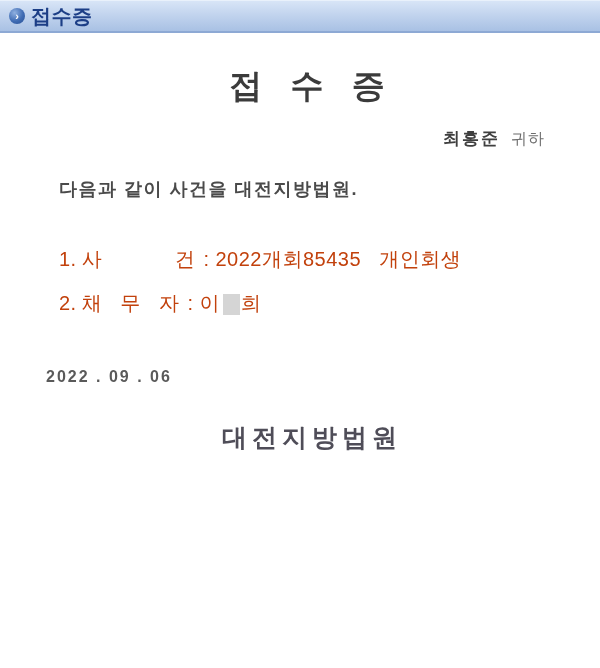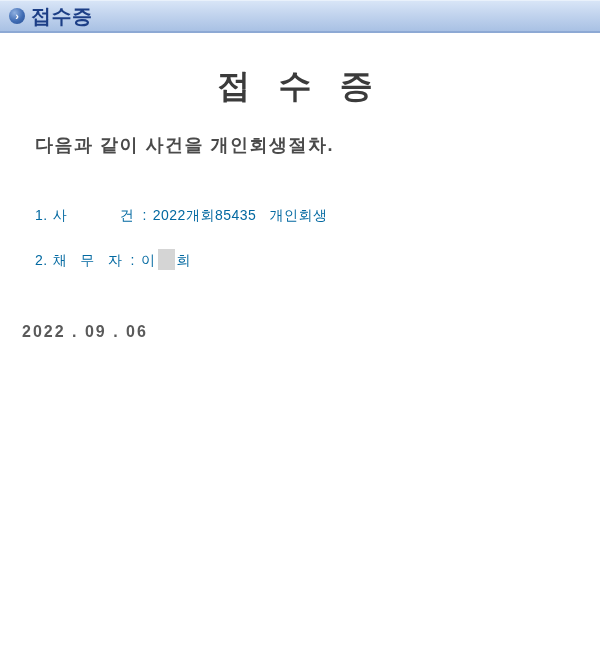--- a/index.html
+++ b/index.html
@@ -36,20 +36,21 @@
   }
   .topbar-title {
     font-size: 20px;
     font-weight: bold;
     color: #1c3e86;
     letter-spacing: 0.5px;
   }
   
   .doc {
     padding: 0 35px;
+    margin-left: 24px;
   }
   .doc-title {
     margin: 34px 0 0 0;
     text-align: center;
     font-family: "Liberation Serif", "DejaVu Serif", serif;
     font-size: 33px;
     line-height: 38px;
     font-weight: 700;
     color: #3b3b3b;
     letter-spacing: 10px;
@@ -79,24 +80,24 @@
     font-size: 18px;
     line-height: 20px;
     font-weight: bold;
     color: #4a4a4a;
     letter-spacing: 1.5px;
   }
   .item-list {
     margin-top: 50px;
   }
   .item {
-    font-size: 14px;
+    font-size: 20px;
     line-height: 20px;
     margin-bottom: 24px;
-    color: #0369a1;
+    color: #c2410c;
     letter-spacing: 0.5px;
   }
   .item-num { white-space: pre; margin-right: 5px; }
   .item-label { white-space: pre; }
   .item-colon { margin: 0 6px 0 8px; }
   .item-value { white-space: pre; }
   .redaction-box {
     display: inline-block;
     width: 17px;
     height: 21px;
@@ -138,35 +139,40 @@
 
 <div class="topbar">
   <span class="topbar-icon">›</span>
   <span class="topbar-title">접수증</span>
 </div>
 
 <div class="doc">
 
   <div class="doc-title">접 수 증</div>
 
+  <div class="recipient">
+    <span class="recipient-name">최홍준</span>
+    <span class="recipient-honorific">귀하</span>
+  </div>
 
-  <div class="statement">다음과 같이 사건을 개인회생절차.</div>
+  <div class="statement">다음과 같이 사건을 대전지방법원.</div>
 
   <div class="item-list">
 
     <div class="item">
       <span class="item-num">1.</span><span class="item-label">사            건</span><span class="item-colon">:</span><span class="item-value">2022개회85435   개인회생</span>
     </div>
 
     <div class="item">
       <span class="item-num">2.</span><span class="item-label">채   무   자</span><span class="item-colon">:</span><span class="item-value">이</span><span class="redaction-box"></span><span class="item-value">희</span>
     </div>
 
 
 
 
   </div>
 
   <div class="issue-date">2022 . 09 . 06</div>
 
+  <div class="court-name">대전지방법원</div>
 
 
 </div>
 
 </body></html>

